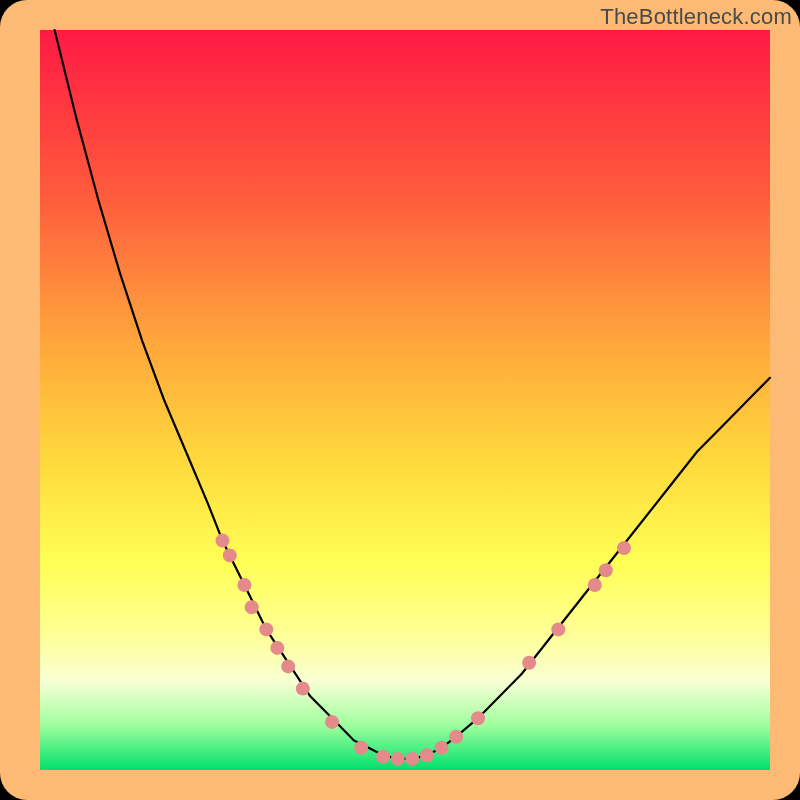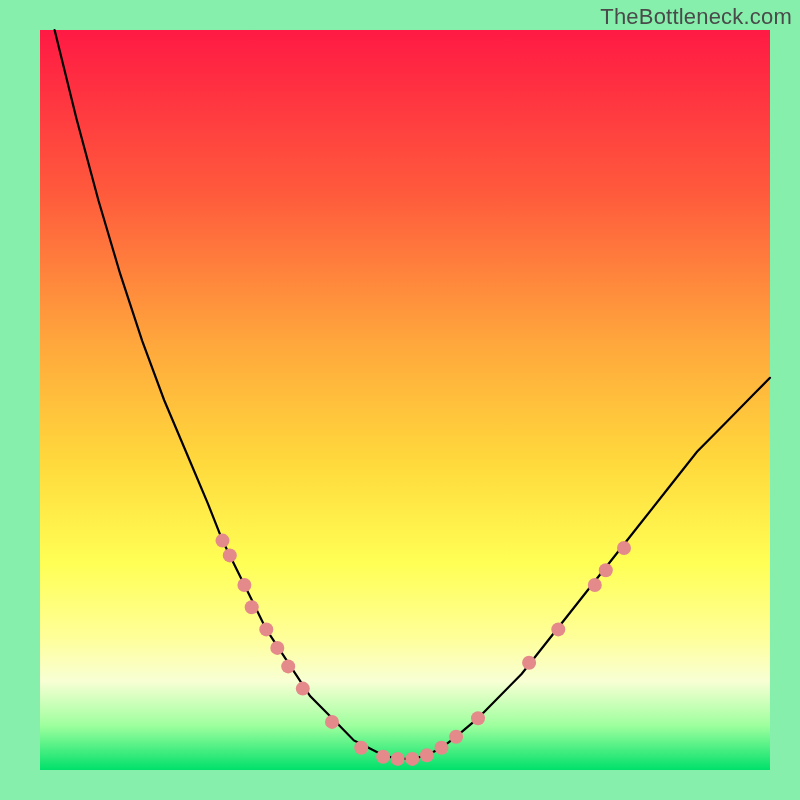--- a/index.html
+++ b/index.html
@@ -10,21 +10,22 @@
     background: #000;
     font-family: Arial, Helvetica, sans-serif;
     overflow: hidden;
   }
   .frame {
     position: absolute;
     left: 0;
     top: 0;
     width: 800px;
     height: 800px;
-    background: #86efac;
+    background: #fdba74;
+    border-radius: 27px;
   }
   .plot-area {
     position: absolute;
     left: 40px;
     top: 30px;
     width: 730px;
     height: 740px;
     
     background: linear-gradient(
       to bottom,

